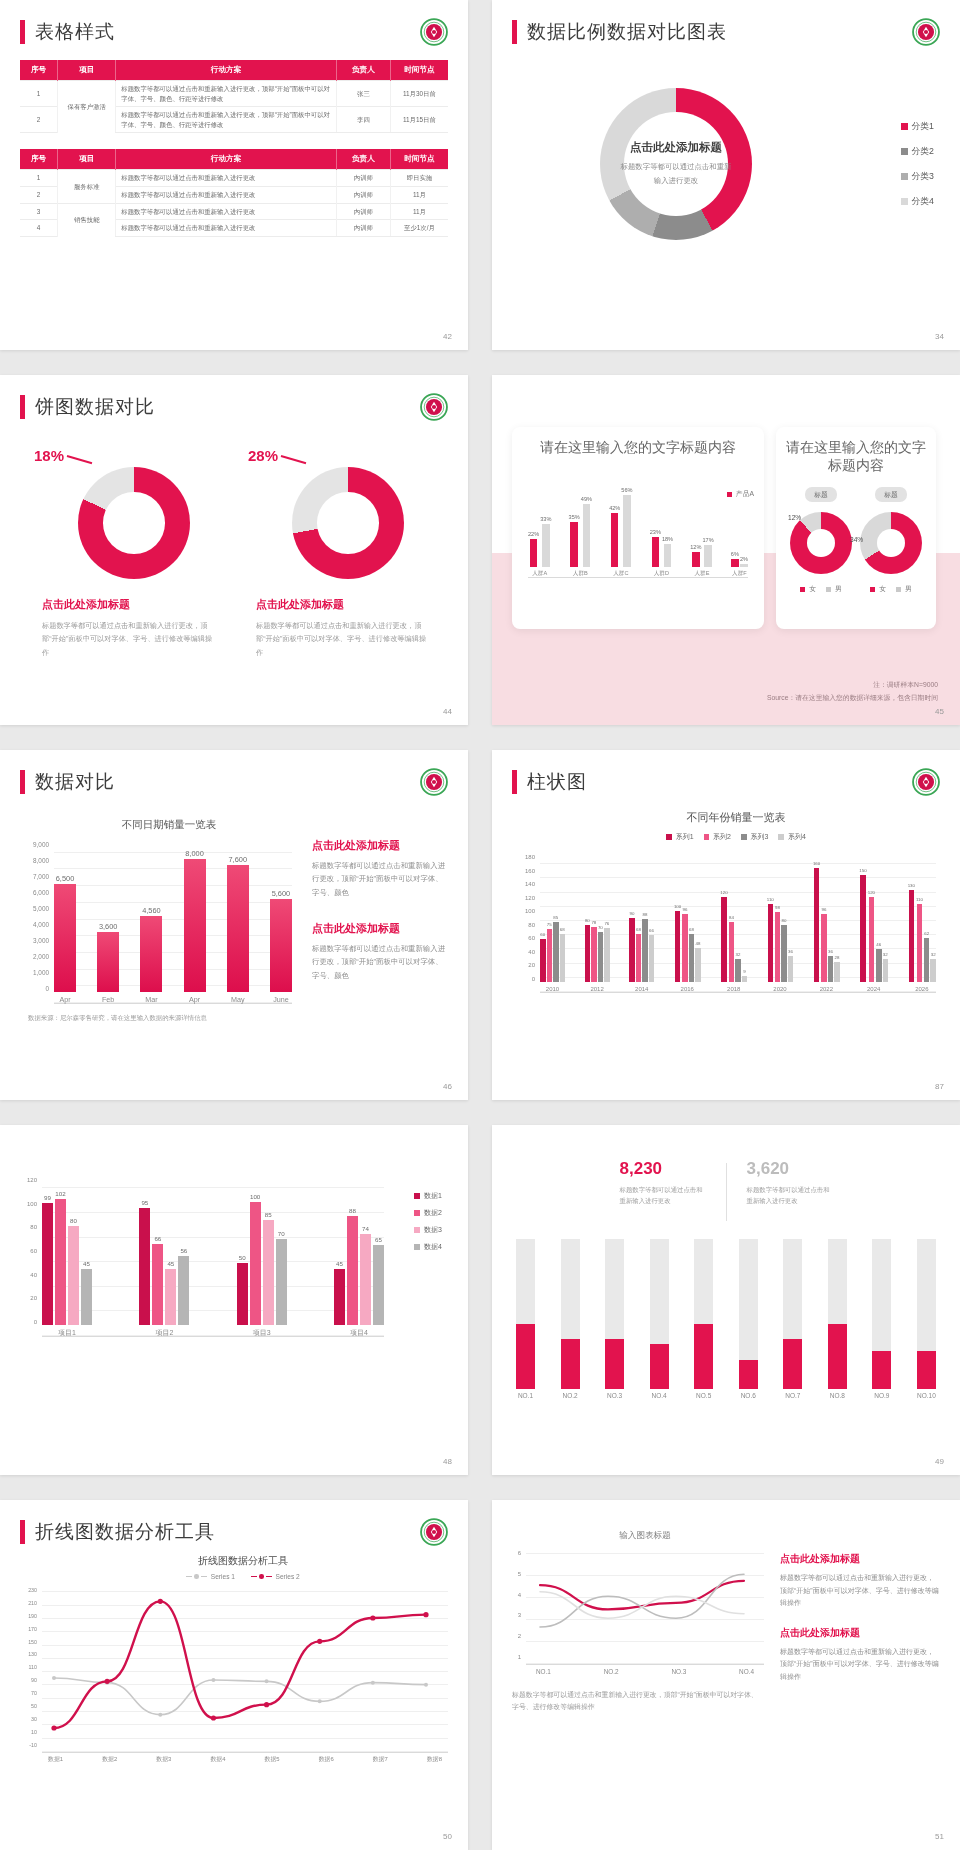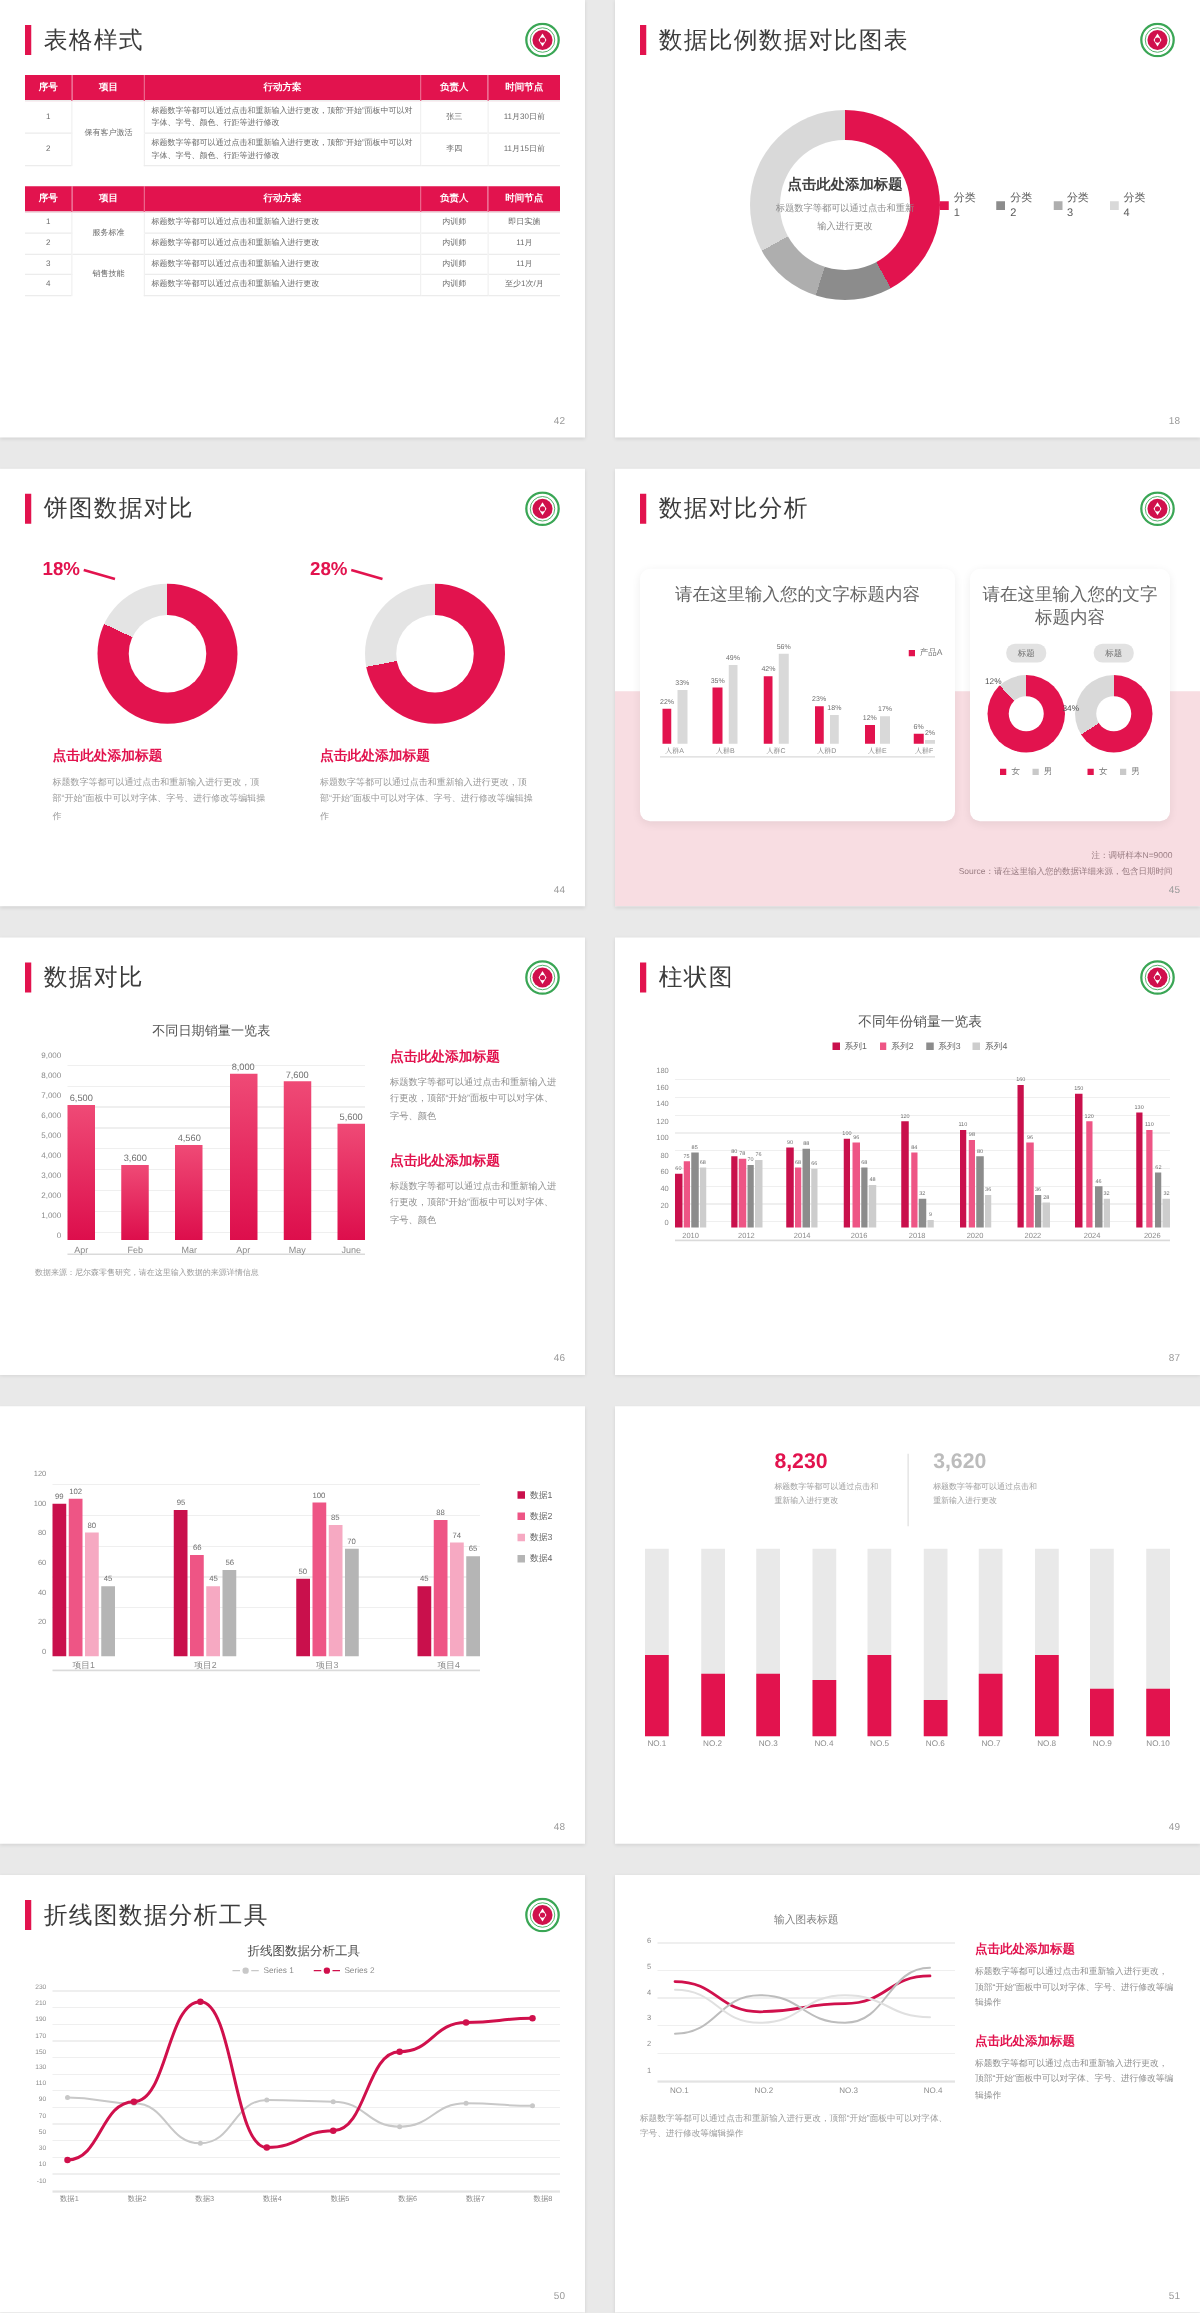--- a/index.html
+++ b/index.html
@@ -43,21 +43,21 @@
   .x-label{color:#8a8a8a;margin-top:4px;white-space:nowrap;line-height:1;}
   .y-axis{display:flex;flex-direction:column;justify-content:space-between;align-items:flex-end;color:#8a8a8a;box-sizing:border-box;padding-right:5px;flex:none;}
   .y-axis div{line-height:1;}
   .grid-bg{background-image:repeating-linear-gradient(to top,#efefef 0,#efefef 1px,transparent 1px,transparent var(--step,16px));}
   
   .stack-col{background:#e9e9e9;display:flex;flex-direction:column;justify-content:flex-end;}
   .stack-red{background:#e2134e;}
   
   .s2-body{display:flex;align-items:center;margin-top:42px;}
   .s2-donut-wrap{position:relative;margin-left:88px;}
-  .s2-legend{margin-left:auto;margin-right:20px;display:flex;flex-direction:row;gap:13px;}
+  .s2-legend{margin-left:auto;margin-right:6px;display:flex;flex-direction:column;gap:13px;}
   
   .s3-body{display:flex;margin-top:40px;}
   .pie-col{width:50%;position:relative;box-sizing:border-box;padding-left:16px;}
   .pie-callout{position:absolute;top:-14px;left:14px;display:flex;align-items:center;gap:3px;z-index:3;}
   .pie-callout .pct{font-size:15px;font-weight:bold;color:#e2134e;}
   .callout-line{width:26px;height:2px;background:#e2134e;transform:rotate(16deg);transform-origin:left center;}
   .pie-col .donut{margin-left:42px;margin-top:6px;}
   .pie-block-title{font-size:11px;font-weight:bold;color:#e2134e;margin-top:18px;margin-left:6px;}
   .pie-block-body{font-size:7.2px;color:#9a9a9a;line-height:1.85;margin-top:7px;margin-left:6px;width:172px;}
   
@@ -252,21 +252,21 @@
         <span class="leg-item">
             <i class="sq" style="background: rgb(174, 174, 174);"></i>
             <span>分类3</span>
           </span>
         <span class="leg-item">
             <i class="sq" style="background: rgb(217, 217, 217);"></i>
             <span>分类4</span>
           </span>
       </div>
     </div>
-    <span class="page-no">18</span>
+    <span class="page-no">34</span>
   </section>
 
   <section class="card">
     <div class="slide-head">
       <span class="accent"></span>
       <h2 class="slide-title">饼图数据对比</h2>
       <span class="logo">
   <svg width="28" height="28" viewBox="0 0 40 40">
     <circle cx="20" cy="20" r="18.5" fill="#fff" stroke="#3aa655" stroke-width="2.6"></circle>
     <circle cx="20" cy="20" r="14" fill="#fff" stroke="#3aa655" stroke-width="1"></circle>
@@ -298,33 +298,20 @@
           </div>
         <div class="pie-block-title">点击此处添加标题</div>
         <div class="pie-block-body">标题数字等都可以通过点击和重新输入进行更改，顶部“开始”面板中可以对字体、字号、进行修改等编辑操作</div>
       </div>
     </div>
     <span class="page-no">44</span>
   </section>
 
   <section class="card">
     <div class="s4-pink"></div>
-    <div class="slide-head">
-      <span class="accent"></span>
-      <h2 class="slide-title">数据对比分析</h2>
-      <span class="logo">
-  <svg width="28" height="28" viewBox="0 0 40 40">
-    <circle cx="20" cy="20" r="18.5" fill="#fff" stroke="#3aa655" stroke-width="2.6"></circle>
-    <circle cx="20" cy="20" r="14" fill="#fff" stroke="#3aa655" stroke-width="1"></circle>
-    <circle cx="20" cy="20" r="11.5" fill="#d0104c"></circle>
-    <path d="M20 12.5 L24.5 20 L20 27.5 L15.5 20 Z" fill="#fff"></path>
-    <circle cx="20" cy="20" r="3" fill="#d0104c"></circle>
-  </svg>
-</span>
-    </div>
     <div class="s4-cards">
       <div class="mini-card mc1">
         <div class="mini-title">请在这里输入您的文字标题内容</div>
         <span class="leg-item leg-sm mc1-legend">
             <i class="sq" style="background: rgb(226, 19, 78);"></i>
             <span>产品A</span>
           </span>
         <div class="mc1-plot">
           <div class="bars" style="flex:1;">
               <div class="bar-group">

